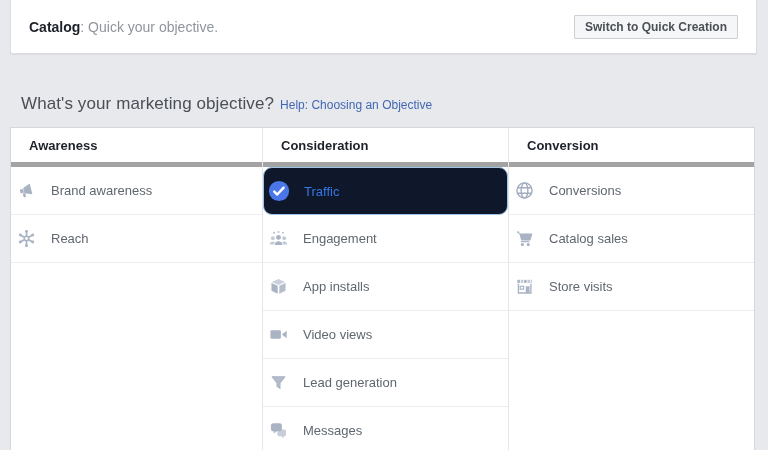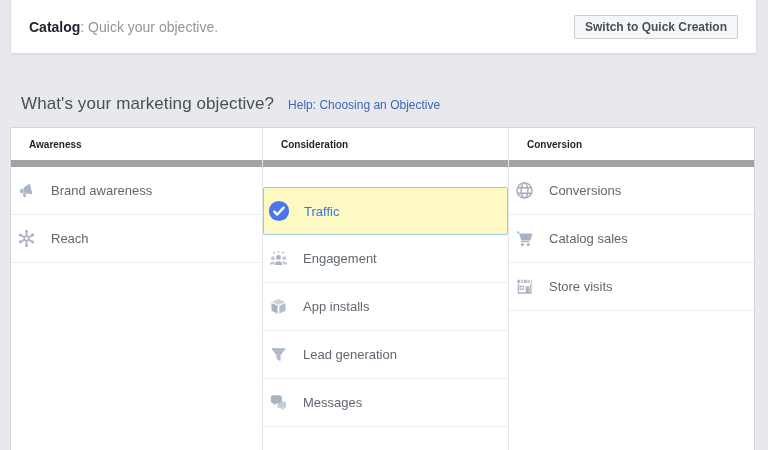--- a/index.html
+++ b/index.html
@@ -35,60 +35,59 @@
     cursor:pointer;
     white-space:nowrap;
   }
 
   
   .heading-row {
     position:absolute; left:13px; top:94px;
     display:flex; align-items:baseline;
   }
   .heading { font-size:17px; color:#4b4f56; font-weight:400; letter-spacing:.1px;margin-left:8px; }
-  .help-link { font-size:12px; color:#4267b2; margin-left:14px; text-decoration:none; cursor:pointer; }
+  .help-link { font-size:12px; color:#4267b2; margin-left:6px; text-decoration:none; cursor:pointer; }
 
   
   .obj-table {
     position:absolute; left:10px; top:127px;
     width:745px; height:335px;
     background:#ffffff;
     border:1px solid #d5d7dc;
     display:flex;
   }
   .col { width:251px; }
   .col + .col { border-left:1px solid #e4e6e9; }
   .col:nth-child(2) { width:246px; }
   .col:nth-child(3) { flex:1; }
   .col-header {
     height:39px;
     display:flex; align-items:center;
     padding-left:18px;
-    font-size:10px; font-weight:bold; color:#1d2129;
-    border-bottom:7px solid #a3a3a3;
+    font-size:13px; font-weight:bold; color:#1d2129;
+    border-bottom:5px solid #a3a3a3;
   }
   .row {
     height:48px;
     display:flex; align-items:center;
     padding-left:4px;
     border-bottom:1px solid #ebedf0;
     cursor:pointer;
     background:#fff;
   }
   .row .icon {
     width:22px; height:22px;
     display:flex; align-items:center; justify-content:center;
     flex:0 0 22px;
   }
   .row .label { font-size:13px; color:#606770; margin-left:14px; }
   .row.selected {
-    background:#fef9c3;
+    background:#0f172a;
     border:1px solid #9fc5e8;
-    border-radius:2px;
-    margin-top:20px;
+    border-radius:9px;
   }
   .row.selected .label { color:#3578e5; }
   svg { display:block; }
 </style>
 </head>
 <body>
 
 <div class="topbar">
   <div class="topbar-text">
     <b>Catalog</b><span>: Quick your objective.</span>
@@ -181,20 +180,29 @@
       <span class="icon">
         <svg width="21" height="21" viewBox="0 0 20 20" fill="#a9b3c3">
             <path opacity="0.6" d="M10 2.8l6.3 2.9L10 8.6 3.7 5.7z"></path>
             <path d="M3.3 6.7l5.9 2.7v7.4l-5.9-2.7z"></path>
             <path opacity="0.85" d="M16.7 6.7l-5.9 2.7v7.4l5.9-2.7z"></path>
           </svg>
       </span>
       <span class="label">App installs</span>
     </div>
 
+    <div class="row">
+      <span class="icon">
+        <svg width="21" height="21" viewBox="0 0 20 20" fill="#a9b3c3">
+            <rect x="2.3" y="6" width="10" height="8" rx="1.1"></rect>
+            <path d="M17.8 6.4v7.2l-4.6-3.6z"></path>
+          </svg>
+      </span>
+      <span class="label">Video views</span>
+    </div>
 
     <div class="row">
       <span class="icon">
         <svg width="21" height="21" viewBox="0 0 20 20">
             <path d="M4 4.6h12l-4.6 5.7v5.3l-2.8-1.9v-3.4z" fill="#b3bccb" stroke="#a9b3c3" stroke-width="1" stroke-linejoin="round"></path>
           </svg>
       </span>
       <span class="label">Lead generation</span>
     </div>
 

